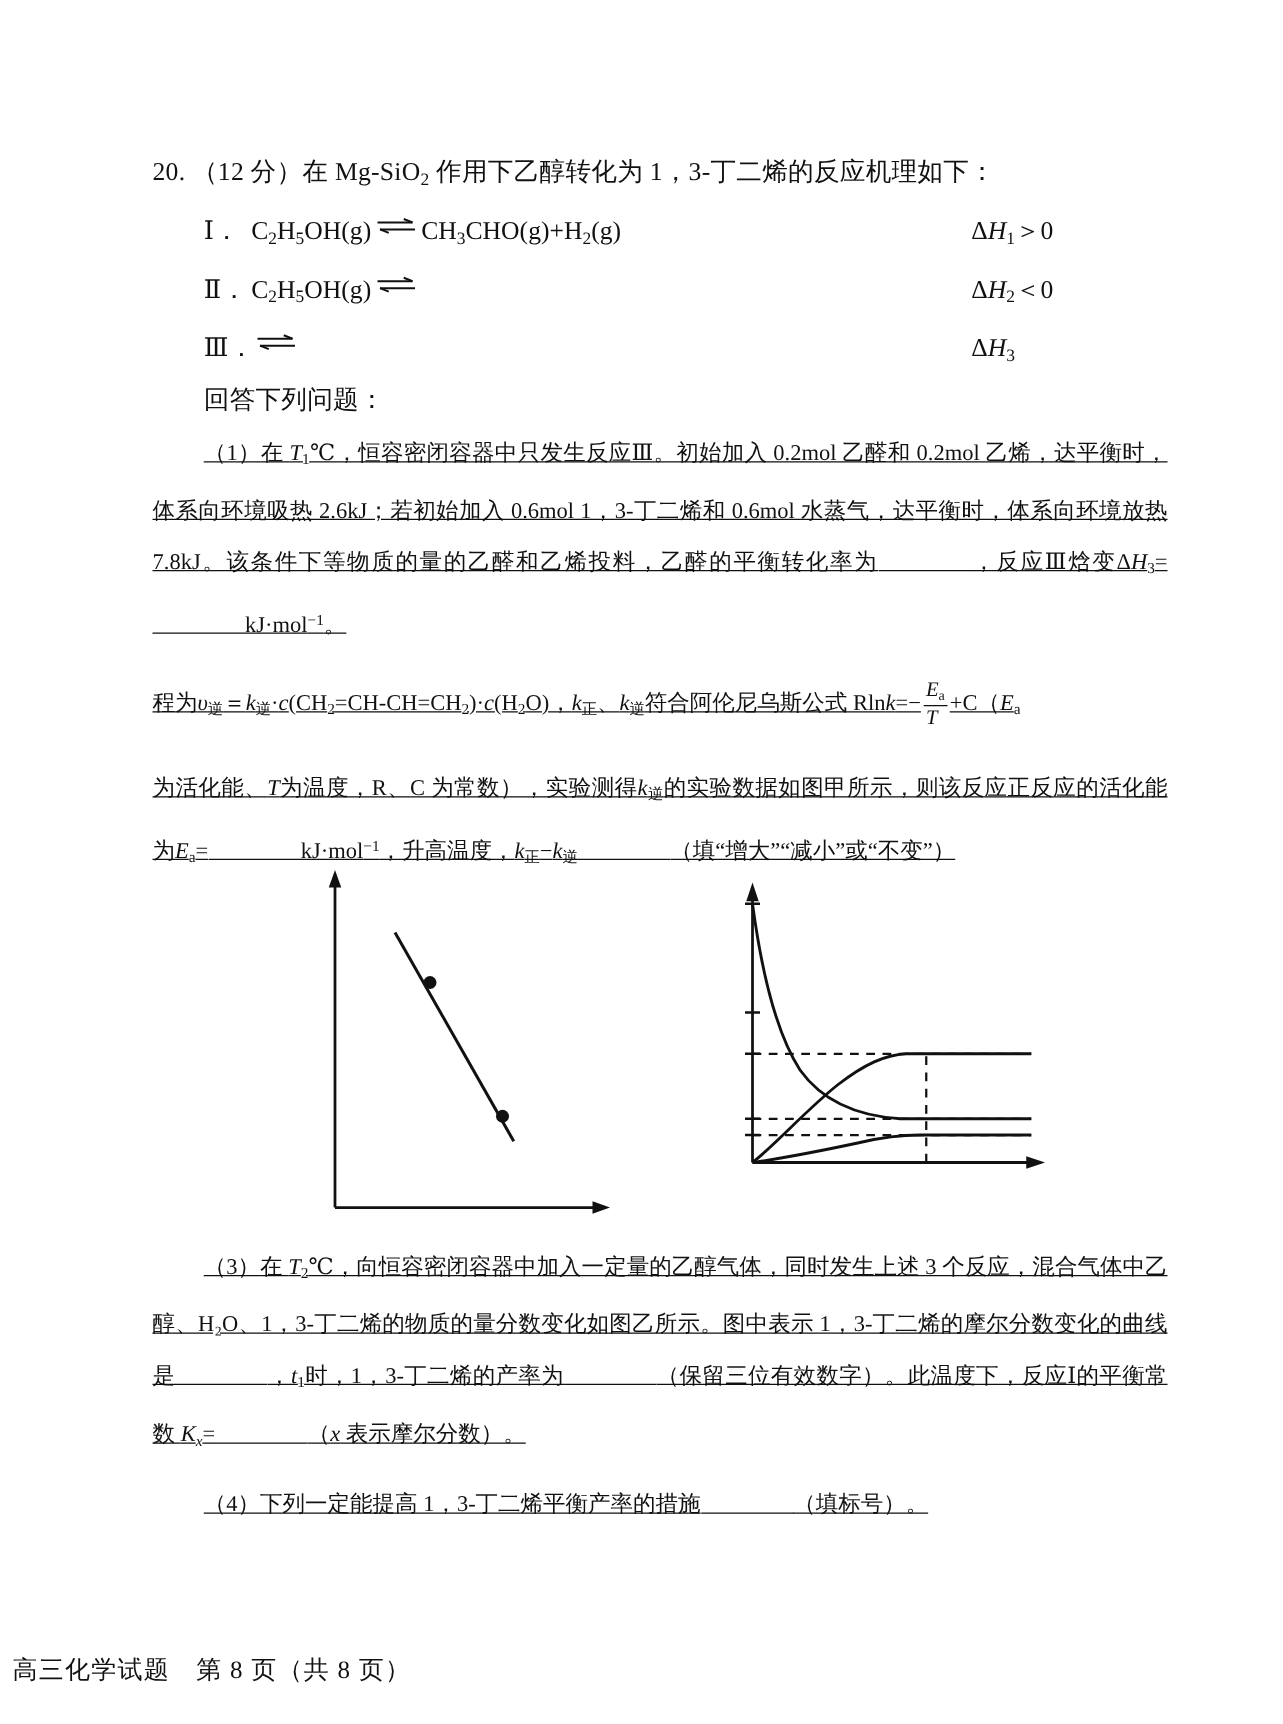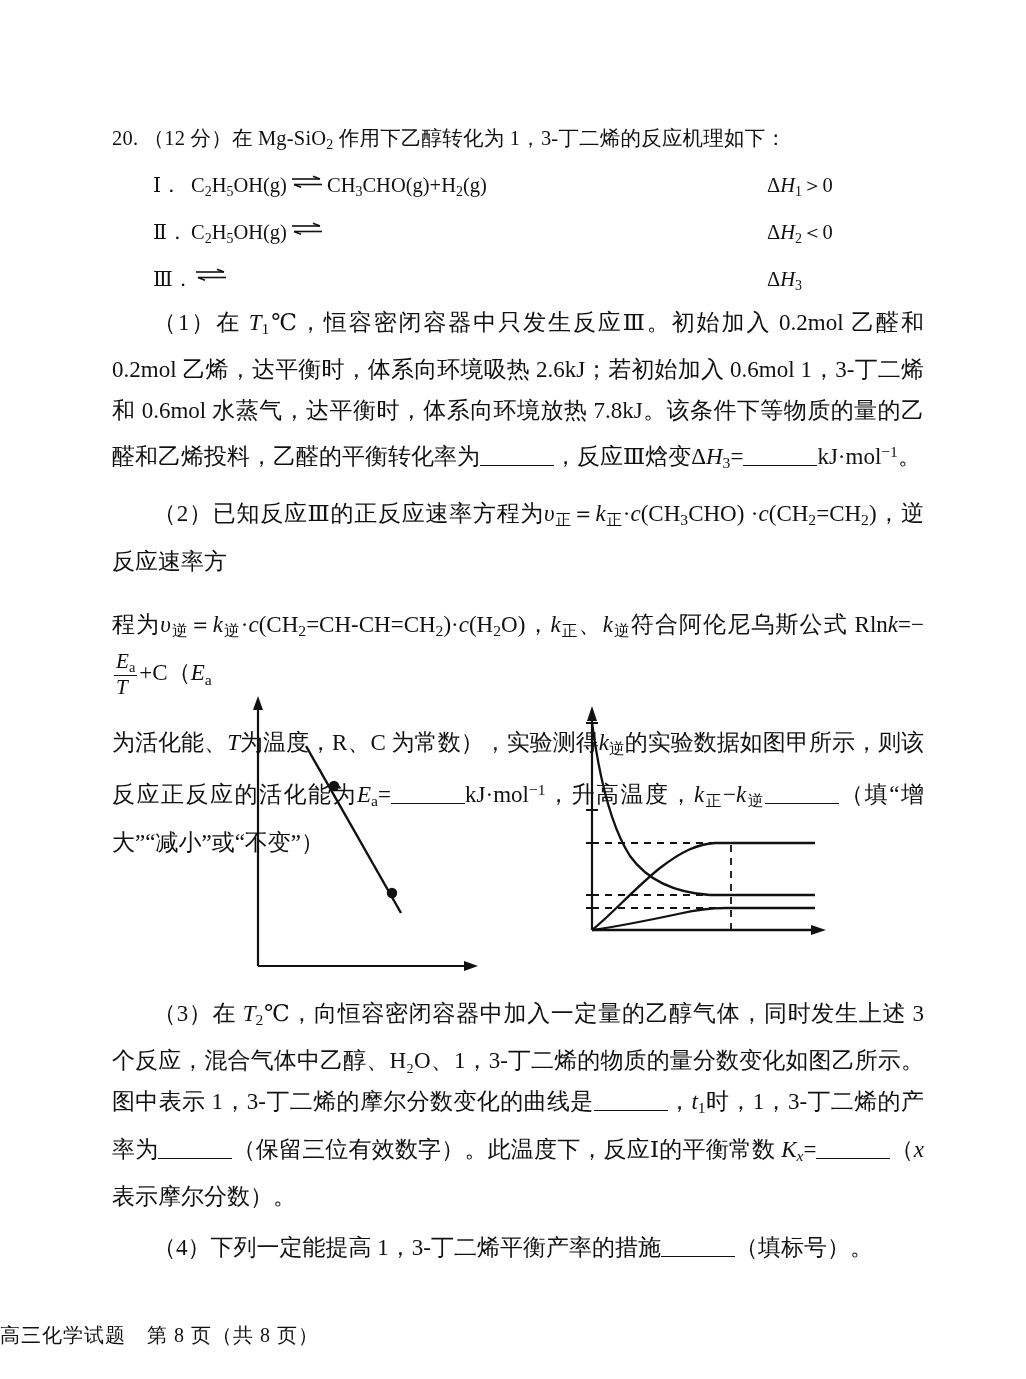--- a/index.html
+++ b/index.html
@@ -10,41 +10,42 @@
   body {
     width: 1026px;
     height: 1379px;
     position: relative;
     font-family: "Liberation Serif", "DejaVu Serif", serif;
     color: #111111;
     overflow: hidden;
   }
   .page {
     position: absolute;
-    left: 0; top: 0;
+    left: 10px; top: 0;
     width: 922px;
     height: 1379px;
   }
   .content {
     position: absolute;
     left: 112px;
     top: 118px;
     width: 812px;
   }
   .line {
     font-size: 20.5px;
     line-height: 40px;
     white-space: nowrap;
     letter-spacing: 0.2px;
   }
   .para {
-    font-size: 23px;
+    font-size: 18px;
     line-height: 41px;
     text-align: justify;
     text-justify: inter-ideograph;
+    text-decoration: underline;
   }
   .indent { text-indent: 41px; }
   .hang { margin-left: 41px; }
   .eq-row {
     display: flex;
     align-items: baseline;
     font-size: 20.5px;
     line-height: 41px;
     margin-left: 41px;
   }
@@ -155,28 +156,26 @@
             <path d="M2,4 L30,4" stroke="#111" stroke-width="1.6" fill="none"></path>
             <path d="M30,4 L23,1.2" stroke="#111" stroke-width="1.6" fill="none"></path>
             <path d="M32,9.5 L4,9.5" stroke="#111" stroke-width="1.6" fill="none"></path>
             <path d="M4,9.5 L11,12.3" stroke="#111" stroke-width="1.6" fill="none"></path>
           </svg>
         </span>
         <span class="eq-dh">Δ<span class="it">H</span><sub>3</sub></span>
       </div>
     </div>
 
+    <div class="line hang">回答下列问题：</div>
 
     <div class="para indent q-block">
       <span>（1）</span><span>在 </span><span class="it">T</span><sub>1</sub><span>℃，恒容密闭容器中只发生反应Ⅲ。初始加入 0.2mol 乙醛和 0.2mol 乙烯，达平衡时，体系向环境吸热 2.6kJ；若初始加入 0.6mol 1，3-丁二烯和 0.6mol 水蒸气，达平衡时，体系向环境放热 7.8kJ。该条件下等物质的量的乙醛和乙烯投料，乙醛的平衡转化率为</span><span class="blank b-sm"></span><span>，反应Ⅲ焓变Δ</span><span class="it">H</span><sub>3</sub><span>=</span><span class="blank b-sm"></span><span>kJ·mol</span><sup>−1</sup><span>。</span>
     </div>
 
-    <div class="para indent q-block" style="margin-top:10px;">
-      <span>（2）</span><span>已知反应Ⅲ的正反应速率方程为</span><span class="it">υ</span><sub>正</sub><span>＝</span><span class="it">k</span><sub>正</sub><span>·<span class="it">c</span>(CH<sub>3</sub>CHO) ·<span class="it">c</span>(CH<sub>2</sub>=CH<sub>2</sub>)，逆反应速率方</span>
-    </div>
 
     <div class="para" style="margin-top:22px;">
       <span>程为</span><span class="it">υ</span><sub>逆</sub><span>＝</span><span class="it">k</span><sub>逆</sub><span>·<span class="it">c</span>(CH<sub>2</sub>=CH-CH=CH<sub>2</sub>)·<span class="it">c</span>(H<sub>2</sub>O)，</span><span class="it">k</span><sub>正</sub><span>、</span><span class="it">k</span><sub>逆</sub><span>符合阿伦尼乌斯公式 Rln</span><span class="it">k</span><span>=−</span><span class="frac"><span class="num"><span class="it">E</span><sub>a</sub></span><span class="den it">T</span></span><span>+C（</span><span class="it">E</span><sub>a</sub>
     </div>
 
     <div class="para" style="margin-top:22px;">
       <span>为活化能、</span><span class="it">T</span><span>为温度，R、C 为常数），实验测得</span><span class="it">k</span><sub>逆</sub><span>的实验数据如图甲所示，则该反应正反应的活化能为</span><span class="it">E</span><sub>a</sub><span>=</span><span class="blank b-sm"></span><span>kJ·mol</span><sup>−1</sup><span>，升高温度，</span><span class="it">k</span><sub>正</sub><span>−</span><span class="it">k</span><sub>逆</sub><span class="blank b-sm"></span><span>（填“增大”“减小”或“不变”）</span>
     </div>
 
   </div>

